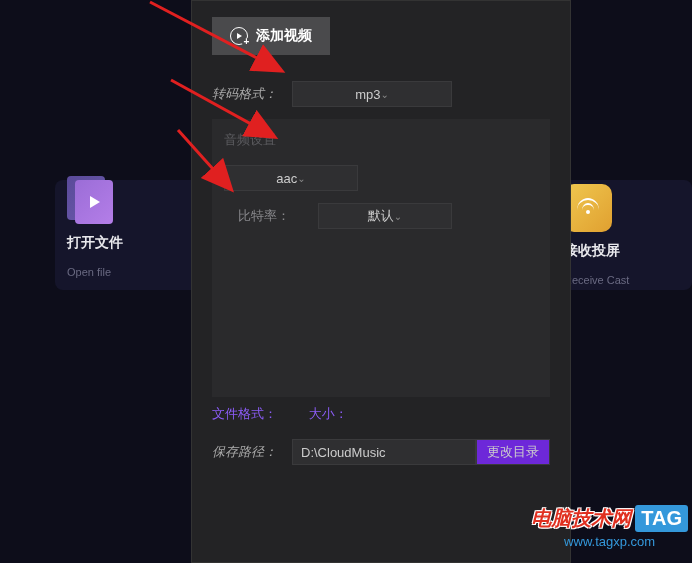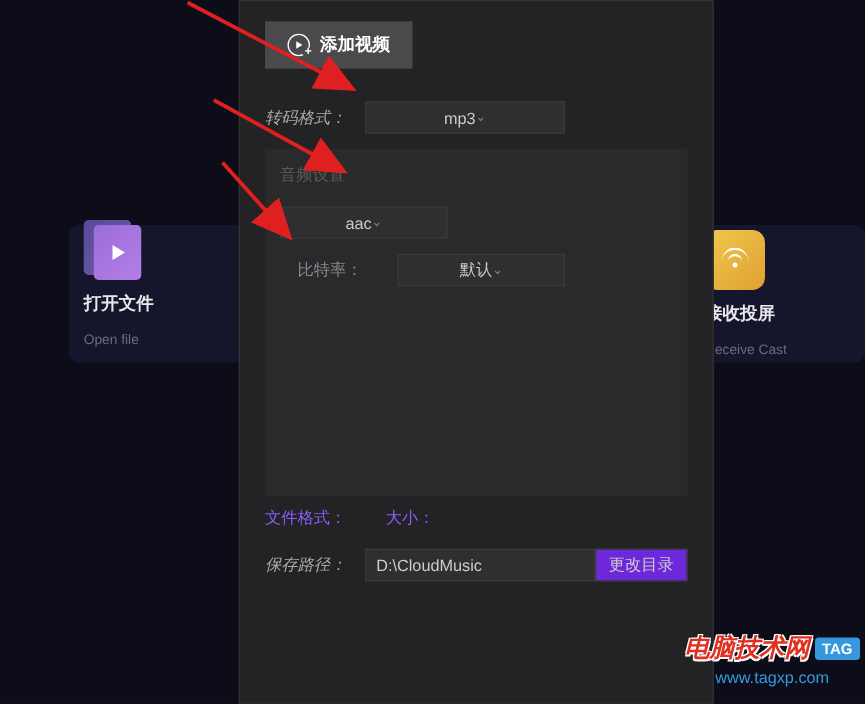--- a/index.html
+++ b/index.html
@@ -282,21 +282,21 @@
     .wm-cn {
       color: #e03020;
       font-size: 20px;
       font-weight: bold;
       font-style: italic;
       text-shadow: 1px 1px 0 #fff, -1px -1px 0 #fff, 1px -1px 0 #fff, -1px 1px 0 #fff;
     }
     .wm-tag {
       background: #3498db;
       color: white;
-      font-size: 12px;
+      font-size: 20px;
       font-weight: bold;
       padding: 2px 6px;
       border-radius: 3px;
     }
     .wm-url {
       color: #3498db;
       font-size: 13px;
       margin-top: 2px;
     }
   </style>

